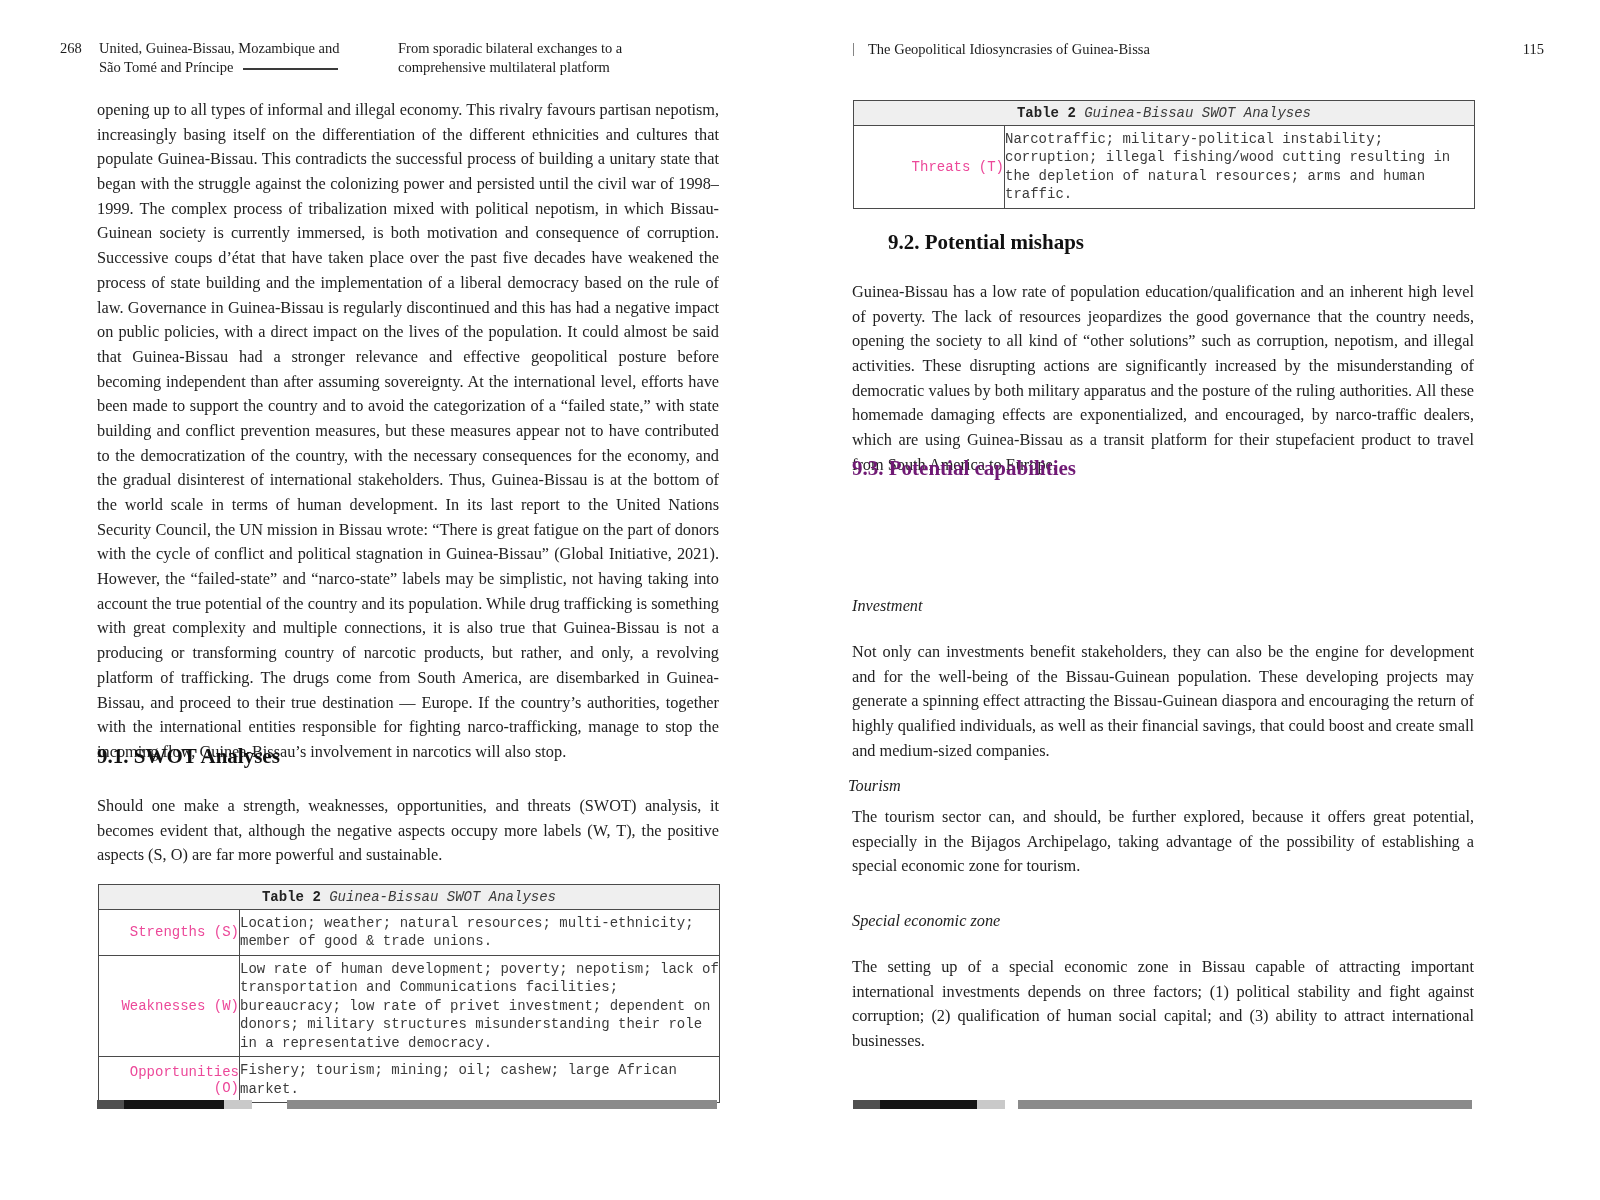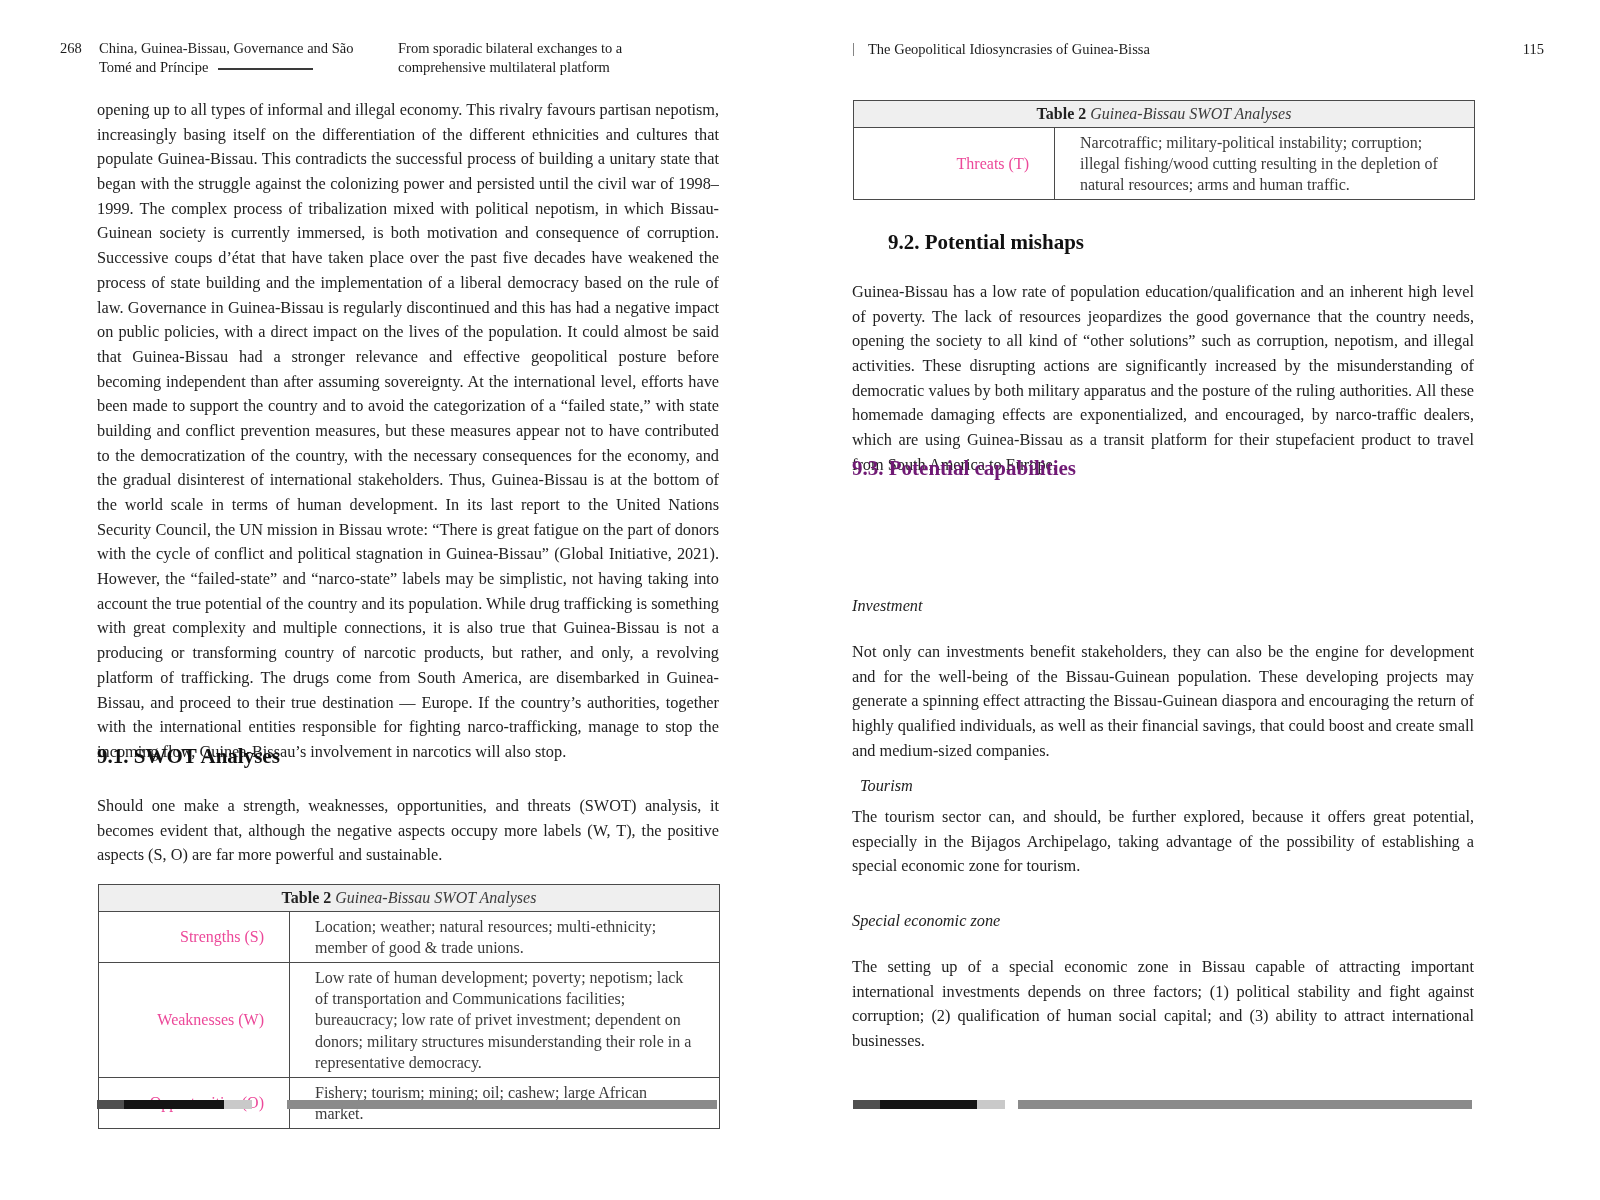--- a/index.html
+++ b/index.html
@@ -35,33 +35,33 @@
   .lp-h91{position:absolute;top:744px;left:97px;font-size:21px;font-weight:bold;color:#111;}
   .lp-91par{position:absolute;top:794px;left:97px;width:622px;}
 
   .rp-h92{position:absolute;top:230px;left:52px;font-size:21px;font-weight:bold;color:#111;margin-left:36px;}
   .rp-92par{position:absolute;top:280px;left:52px;width:622px;}
   .rp-h93{position:absolute;top:456px;left:52px;font-size:21px;font-weight:bold;color:#701a75;}
   .rp-93par{position:absolute;top:527px;left:52px;width:622px;}
   .subhead{font-size:16.3px;font-style:italic;color:#222;}
   .rp-sub-investment{position:absolute;top:596px;left:52px;}
   .rp-invpar{position:absolute;top:640px;left:52px;width:622px;}
-  .rp-sub-tourism{position:absolute;top:776px;left:60px;text-align:center;}
+  .rp-sub-tourism{position:absolute;top:776px;left:48px;text-align:center;}
   .rp-tourpar{position:absolute;top:805px;left:52px;width:622px;}
   .rp-sub-sez{position:absolute;top:911px;left:52px;}
   .rp-sezpar{position:absolute;top:955px;left:52px;width:622px;}
 
   
   .swot-table{
     border-collapse:collapse;
-    font-family:Liberation Serif, serif;
-    font-size:16px;color:#3b3b3b;
+    font-family:Liberation Mono, monospace;
+    font-size:14px;color:#3b3b3b;
     width:622px;
   }
-  .swot-table td{border:1px solid #4a4a4a;padding:4px 25px;vertical-align:middle;}
+  .swot-table td{border:1px solid #4a4a4a;padding:4px 0;vertical-align:middle;}
   .tbl-title-row td{background:#efefef;text-align:center;padding:4px 6px;}
   .tbl-title-bold{font-weight:bold;color:#222;}
   .tbl-title-italic{font-style:italic;}
   .tbl-label{text-align:right;width:140px;color:#ec4899;}
   .tbl-content{line-height:1.32;}
   .tbl-source{text-align:right;padding:3px 9px;}
   .lp-table{position:absolute;top:884px;left:98px;}
   .rp-table{position:absolute;top:100px;left:53px;}
   .rp-table .tbl-label{width:150px;}
 
@@ -84,21 +84,21 @@
   #rp-fb3{left:177px;width:28px;}
   #rp-fb4{left:218px;width:454px;}
 </style>
 </head>
 <body>
 
 <div class="page" id="left-page">
 
   <div class="lp-header">
     <span class="lp-pagenum">268</span>
-    <span class="lp-runtitle"><span>China, Guinea-Bissau, Governance and São Tomé and Príncipe</span><span class="hdr-rule"></span></span>
+    <span class="lp-runtitle"><span>United, Guinea-Bissau, Mozambique and São Tomé and Príncipe</span><span class="hdr-rule"></span></span>
     <span class="lp-secondary">From sporadic bilateral exchanges to a comprehensive multilateral platform</span>
   </div>
 
   <div class="lp-intro body-par justify">opening up to all types of informal and illegal economy. This rivalry favours partisan nepotism, increasingly basing itself on the differentiation of the different ethnicities and cultures that populate Guinea-Bissau. This contradicts the successful process of building a unitary state that began with the struggle against the colonizing power and persisted until the civil war of 1998–1999. The complex process of tribalization mixed with political nepotism, in which Bissau-Guinean society is currently immersed, is both motivation and consequence of corruption. Successive coups d’état that have taken place over the past five decades have weakened the process of state building and the implementation of a liberal democracy based on the rule of law. Governance in Guinea-Bissau is regularly discontinued and this has had a negative impact on public policies, with a direct impact on the lives of the population. It could almost be said that Guinea-Bissau had a stronger relevance and effective geopolitical posture before becoming independent than after assuming sovereignty. At the international level, efforts have been made to support the country and to avoid the categorization of a “failed state,” with state building and conflict prevention measures, but these measures appear not to have contributed to the democratization of the country, with the necessary consequences for the economy, and the gradual disinterest of international stakeholders. Thus, Guinea-Bissau is at the bottom of the world scale in terms of human development. In its last report to the United Nations Security Council, the UN mission in Bissau wrote: “There is great fatigue on the part of donors with the cycle of conflict and political stagnation in Guinea-Bissau” (Global Initiative, 2021). However, the “failed-state” and “narco-state” labels may be simplistic, not having taking into account the true potential of the country and its population. While drug trafficking is something with great complexity and multiple connections, it is also true that Guinea-Bissau is not a producing or transforming country of narcotic products, but rather, and only, a revolving platform of trafficking. The drugs come from South America, are disembarked in Guinea-Bissau, and proceed to their true destination — Europe. If the country’s authorities, together with the international entities responsible for fighting narco-trafficking, manage to stop the incoming flow, Guinea-Bissau’s involvement in narcotics will also stop.</div>
 
   <div class="lp-h91">9.1. SWOT Analyses</div>
 
   <div class="lp-91par body-par justify">Should one make a strength, weaknesses, opportunities, and threats (SWOT) analysis, it becomes evident that, although the negative aspects occupy more labels (W, T), the positive aspects (S, O) are far more powerful and sustainable.</div>
 
   <table class="swot-table lp-table">

